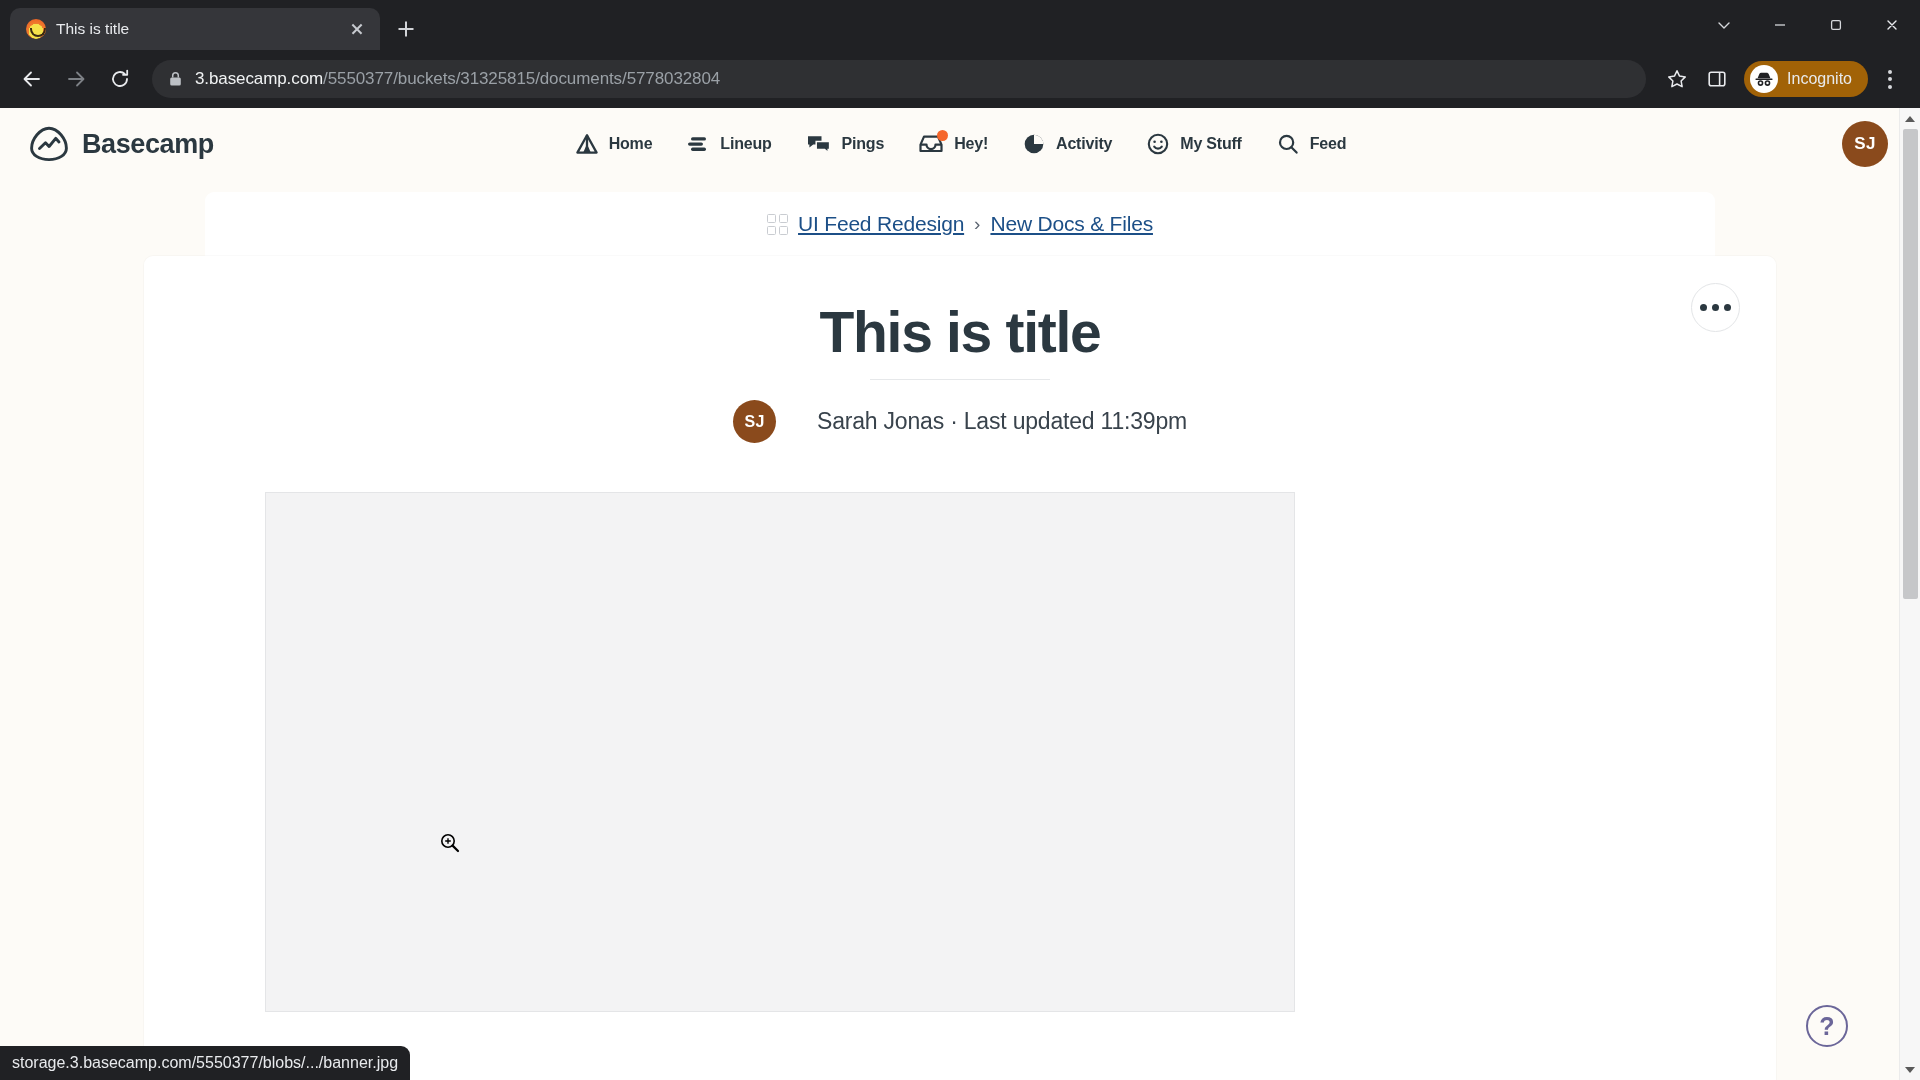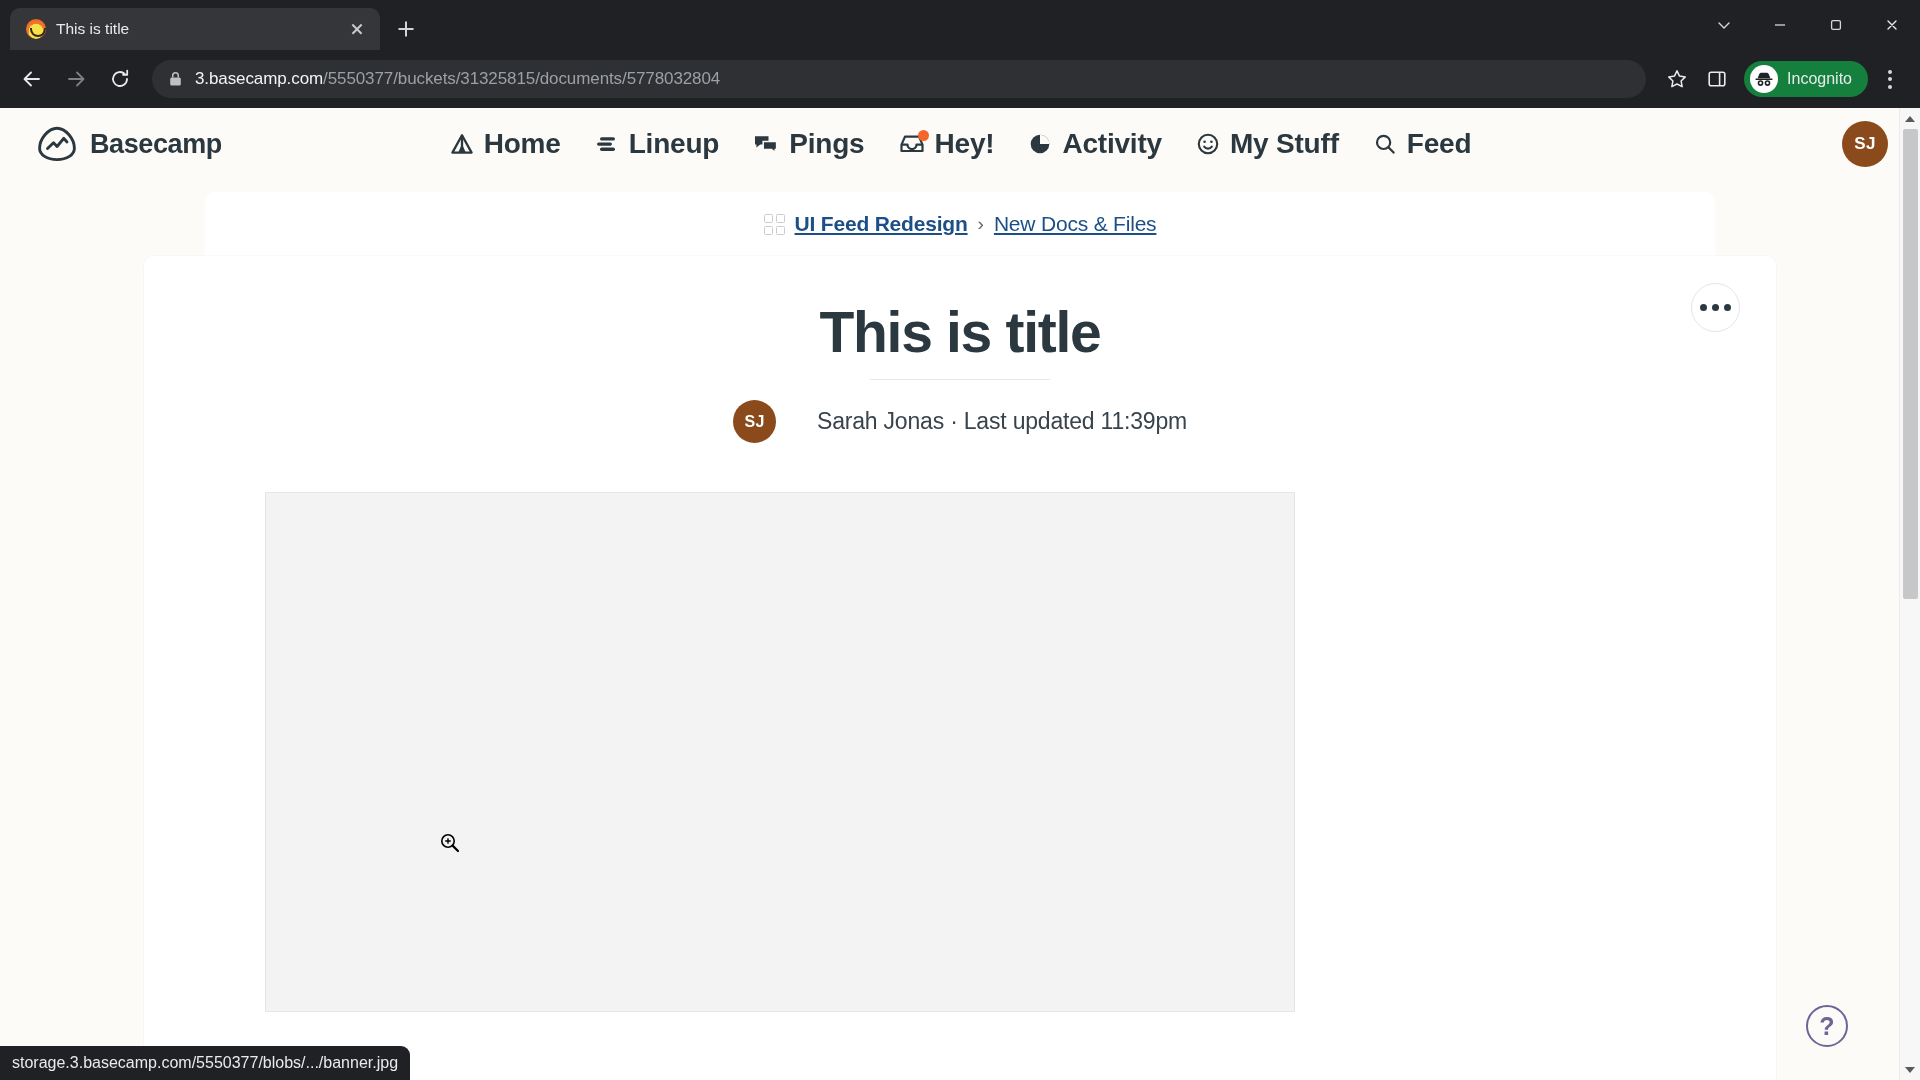--- a/index.html
+++ b/index.html
@@ -49,58 +49,58 @@
   .omnibox {
     flex:1; height:38px; background:#2f3033; border-radius:19px;
     display:flex; align-items:center; padding:0 12px 0 16px; margin:16px 8px; gap:12px; cursor:text;
   }
   .url-text { font-size:17px; white-space:nowrap; overflow:hidden; letter-spacing:-0.1px; }
   .url-host { color:#f1f3f4; }
   .url-path { color:#9aa0a6; }
   .omni-right { display:flex; align-items:center; gap:2px; }
   .tb-icon { width:38px; height:38px; border-radius:50%; display:flex; align-items:center; justify-content:center; cursor:pointer; flex:none; }
   .incognito-pill {
-    height:36px; background:#15803d; border-radius:18px; display:flex; align-items:center;
+    height:36px; background:#a16207; border-radius:18px; display:flex; align-items:center;
     gap:9px; padding:0 16px 0 6px; margin-left:6px; cursor:pointer;
   }
   .incog-avatar { width:28px; height:28px; border-radius:50%; background:#fff; display:flex; align-items:center; justify-content:center; flex:none; }
   .incognito-pill span { color:#e8eaed; font-size:16px; white-space:nowrap; }
   .kebab { width:36px; height:38px; display:flex; flex-direction:column; align-items:center; justify-content:center; gap:3.5px; cursor:pointer; flex:none; margin-left:2px; }
   .kebab i { width:4px; height:4px; border-radius:50%; background:#d6d8dc; display:block; }
 
   
   .viewport { position:relative; width:1920px; height:972px; background:#fdfbf7; overflow:hidden; }
 
   
   .bc-nav {
     height:72px; background:#fdfbf7; display:flex; align-items:center;
-    padding:0 36px; position:relative;
+    padding:0 28px; position:relative;
   }
   .bc-logo { display:flex; align-items:center; gap:12px; cursor:pointer; }
   .bc-logo-name { font-size:27px; font-weight:bold; color:#2b3840; letter-spacing:-0.4px; }
 
   .bc-menu { position:absolute; left:0; right:0; display:flex; align-items:center; justify-content:center; gap:33px; pointer-events:none; }
   .bc-item { display:flex; align-items:center; gap:9px; cursor:pointer; pointer-events:auto; position:relative; }
-  .bc-item-label { font-size:28px; font-weight:bold; color:#2b3840; letter-spacing:-0.2px; }
+  .bc-item-label { font-size:16px; font-weight:bold; color:#2b3840; letter-spacing:-0.2px; }
   .hey-dot { position:absolute; width:11px; height:11px; border-radius:50%; background:#f5662b; top:-2px; left:20px; }
 
   .bc-avatar {
     position:absolute; right:32px; width:46px; height:46px; border-radius:50%;
     background:#8a4a1c; color:#fff; font-size:17px; font-weight:bold;
     display:flex; align-items:center; justify-content:center; cursor:pointer; letter-spacing:0.3px;
   }
 
   
   .crumb-card {
     width:1510px; margin:12px auto 0; background:#fff; border-radius:9px 9px 0 0;
     height:64px; display:flex; align-items:center; justify-content:center; gap:10px;
   }
   .crumb-grid { display:grid; grid-template-columns:9px 9px; grid-template-rows:9px 9px; gap:3px; }
   .crumb-grid i { display:block; border:1.8px solid #c9ccd1; border-radius:1.5px; }
-  .crumb-a { font-size:21px; font-weight:bold; color:#1c4f87; text-decoration:underline; cursor:pointer; letter-spacing:-0.2px; }
+  .crumb-a { font-size:21px; font-weight:normal; color:#1c4f87; text-decoration:underline; cursor:pointer; letter-spacing:-0.2px; }
   .crumb-sep { font-size:19px; color:#5d6672; }
   .crumb-b { font-size:21px; color:#1c4f87; text-decoration:underline; cursor:pointer; letter-spacing:-0.2px; }
 
   
   .doc-card {
     width:1632px; margin:0 auto; background:#fff; border-radius:9px;
     position:relative; min-height:860px; box-shadow:0 0 0 1px rgba(0,0,0,0.02);
   }
   .doc-dots {
     position:absolute; top:27px; right:36px; width:49px; height:49px; border-radius:50%;

